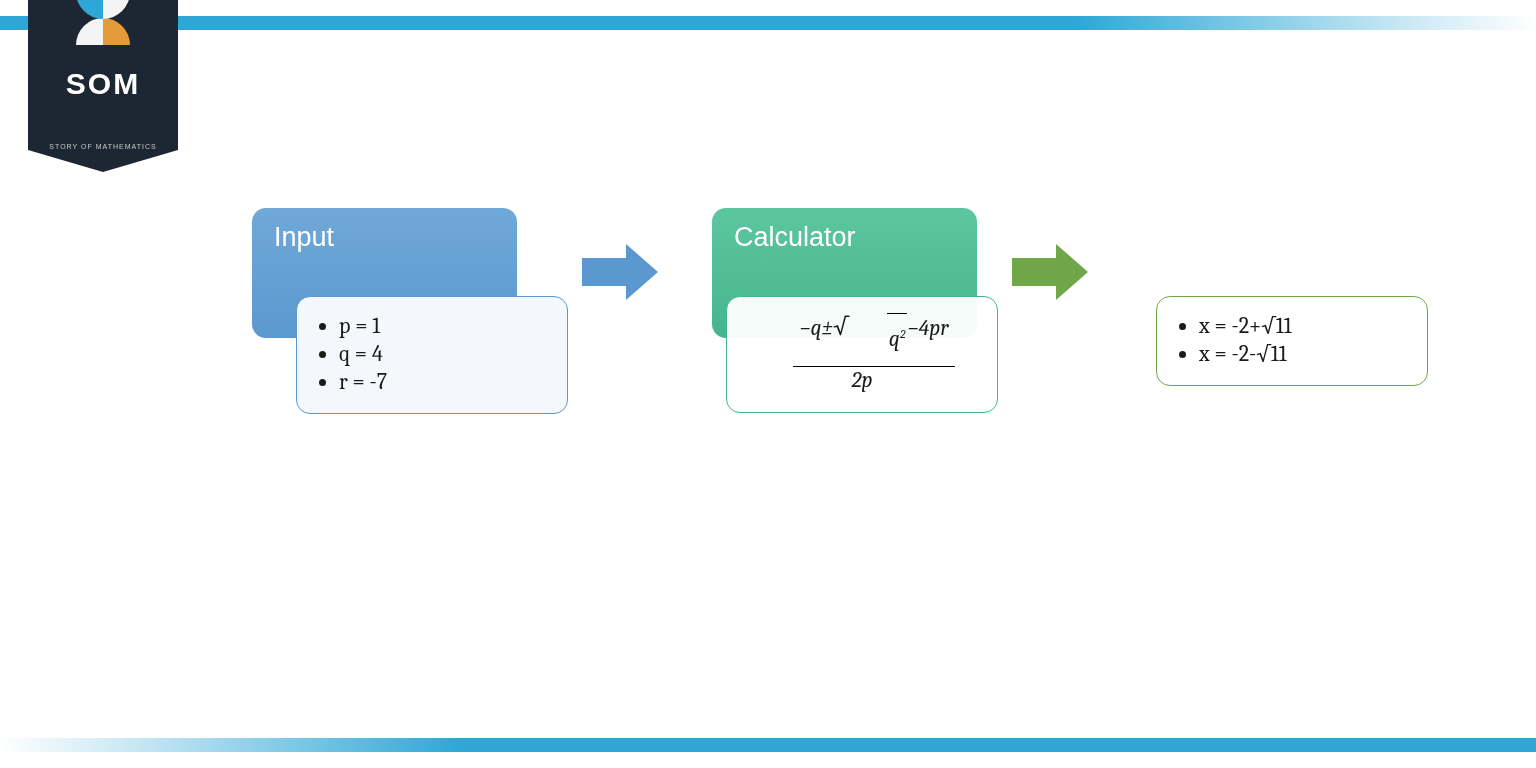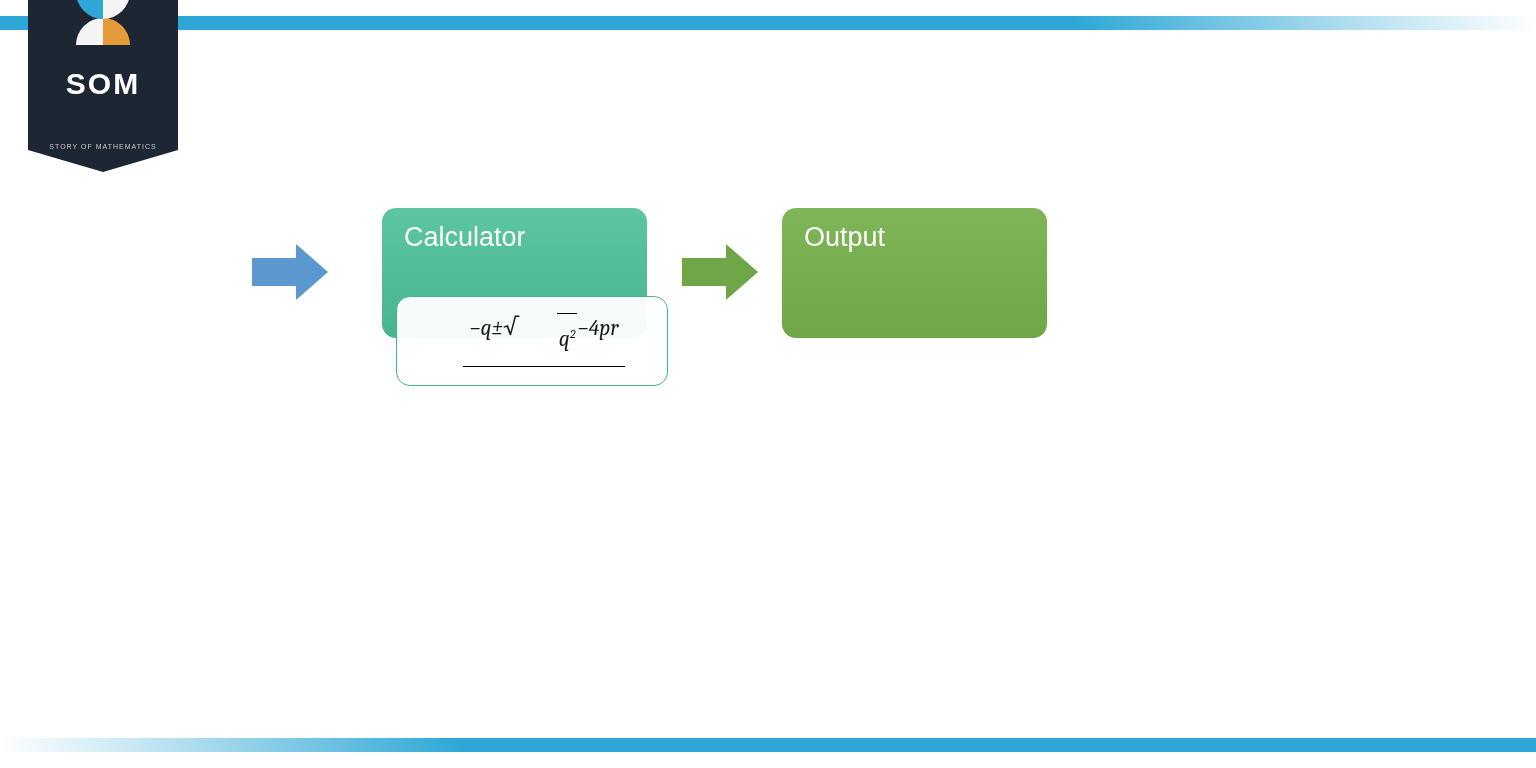--- a/index.html
+++ b/index.html
@@ -170,44 +170,60 @@
       <div class="q2"></div>
       <div class="q3"></div>
       <div class="q4"></div>
   </div>
   <div class="logo-text">SOM</div>
   <div class="logo-sub">STORY OF MATHEMATICS</div>
 </div>
 
 <div class="flow">
 
+  <div class="stage stage-blue">
+    <div class="tab tab-blue">
+      <span>Input</span>
+    </div>
+    <div class="content content-blue">
+      <ul class="data-list">
+        <li>p = 1</li>
+        <li>q = 4</li>
+        <li>r = -7</li>
+      </ul>
+    </div>
+  </div>
 
   <div class="arrow arrow-blue">
     <div class="shaft"></div>
       <div class="head"></div>
   </div>
 
   <div class="stage stage-teal">
     <div class="tab tab-teal">
       <span>Calculator</span>
     </div>
     <div class="content content-teal">
       <div class="formula">
         <span class="num">−<span>q</span>±<span class="sqrt">
               <span class="sqrt-sym">√</span>
               <span class="radicand">q<sup style="font-size:12px;">2</sup></span>
             </span>−4<span>pr</span></span>
+        <span class="den">2<span>p</span></span>
       </div>
     </div>
   </div>
 
   <div class="arrow arrow-green">
     <div class="shaft"></div>
       <div class="head"></div>
   </div>
 
   <div class="stage stage-green">
-    <div class="tab tab-green">
-      <span>Output</span>
+    <div class="content content-green">
+      <ul class="data-list">
+        <li>x = -2+√11</li>
+        <li>x = -2-√11</li>
+      </ul>
     </div>
   </div>
 
 </div>
 
 </body></html>

